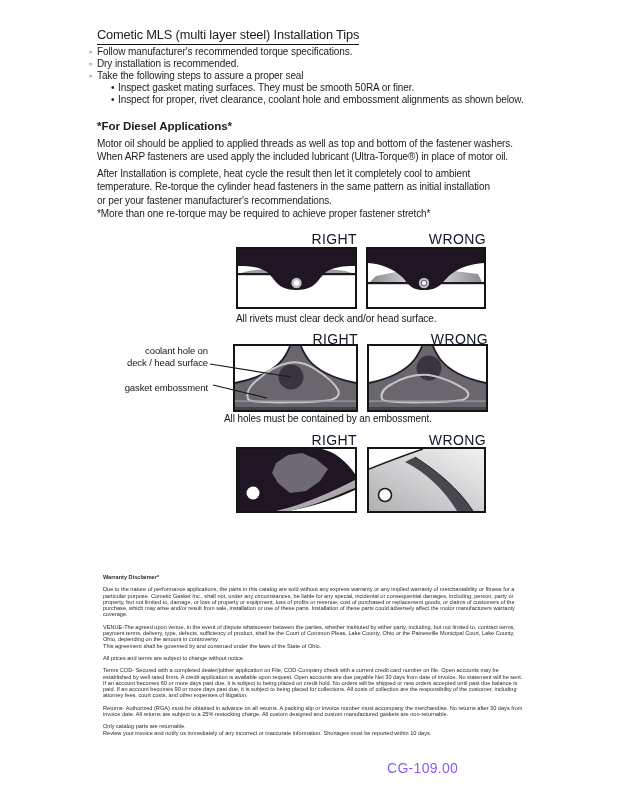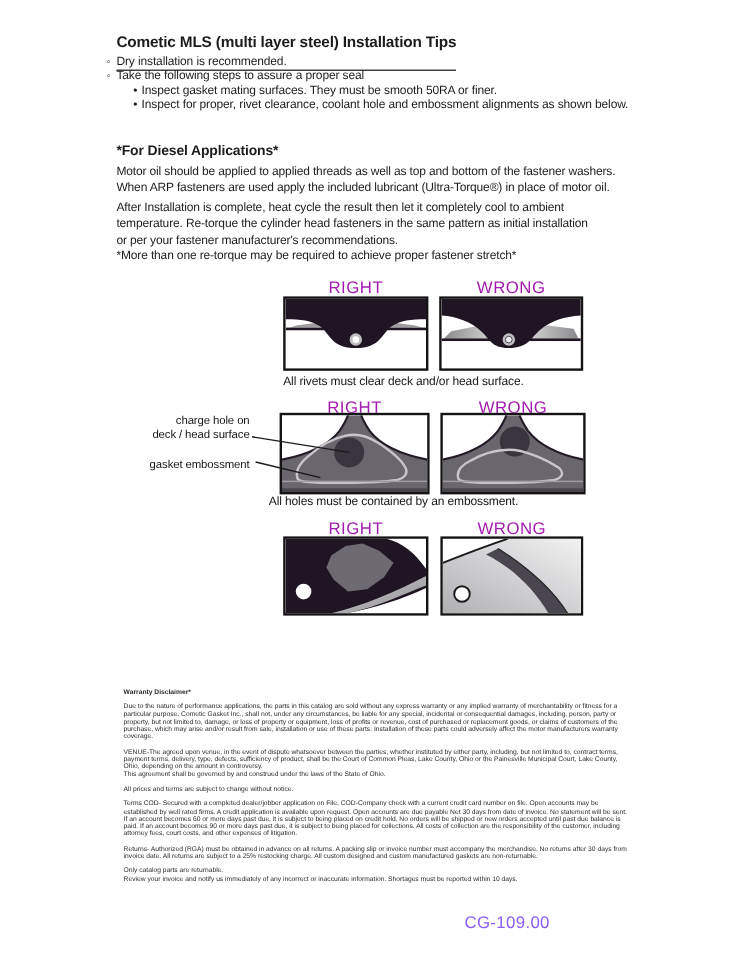--- a/index.html
+++ b/index.html
@@ -1,31 +1,31 @@
 <!DOCTYPE html>
 <html><head>
 <meta charset="utf-8">
 <style>
   html,body{margin:0;padding:0;background:#fff;}
   .page{position:relative;width:618px;height:800px;background:#ffffff;
         font-family:"Liberation Sans",sans-serif;color:#1c1c1e;overflow:hidden;}
 
-  .title{position:absolute;left:97px;top:27px;font-size:12.8px;font-weight:bold;
-         letter-spacing:-0.15px;border-bottom:1.6px solid #141414;padding-bottom:16px;white-space:nowrap;}
+  .title{position:absolute;left:97px;top:27px;font-size:12.8px;font-weight:normal;
+         letter-spacing:-0.15px;border-bottom:1.6px solid #141414;padding-bottom:2px;white-space:nowrap;}
 
   .bullets{position:absolute;left:89px;top:46px;font-size:10px;letter-spacing:-0.1px;}
   .b-row{height:11.9px;line-height:11.9px;white-space:nowrap;}
   .b-marker{display:inline-block;width:8px;font-size:9px;}
   .b-sub{padding-left:22px;}
   .b-sub .b-marker{width:7px;font-size:10px;}
 
   .diesel-head{position:absolute;left:97px;top:119px;font-size:11.6px;font-weight:bold;letter-spacing:-0.1px;}
   .para{position:absolute;left:97px;font-size:10px;line-height:13.4px;letter-spacing:-0.12px;white-space:nowrap;}
 
-  .dg-label{position:absolute;font-size:14px;letter-spacing:0.4px;text-align:center;color:#a21caf;}
+  .dg-label{position:absolute;font-size:14px;letter-spacing:0.4px;text-align:right;color:#0f172a;}
   .dbox{position:absolute;border:2px solid #141414;box-sizing:border-box;background:#fff;}
   .dbox svg{display:block;width:100%;height:100%;}
   .caption{position:absolute;font-size:10px;letter-spacing:-0.1px;line-height:12px;white-space:nowrap;color:#161616;}
 
   .ptr-label{position:absolute;left:100px;width:108px;text-align:right;font-size:9.5px;
              line-height:11.5px;letter-spacing:-0.1px;color:#161616;}
   .leader{position:absolute;left:205px;top:358px;z-index:5;}
 
   .legal{position:absolute;left:103px;top:574px;width:420px;font-size:5.6px;line-height:6.3px;
          color:#2a2a2c;letter-spacing:0;}
@@ -36,20 +36,21 @@
   .footer-code{position:absolute;left:387px;top:760px;font-size:14px;letter-spacing:0.3px;color:#8b5cf6;}
 </style>
 </head>
 <body>
 
 <div class="page">
 
   <div class="title">Cometic MLS (multi layer steel) Installation Tips</div>
 
   <div class="bullets">
+    <div class="b-row"><span class="b-marker">◦</span><span>Follow manufacturer's recommended torque specifications.</span></div>
     <div class="b-row"><span class="b-marker">◦</span><span>Dry installation is recommended.</span></div>
     <div class="b-row"><span class="b-marker">◦</span><span>Take the following steps to assure a proper seal</span></div>
     <div class="b-row b-sub"><span class="b-marker">•</span><span>Inspect gasket mating surfaces.  They must be smooth 50RA or finer.</span></div>
     <div class="b-row b-sub"><span class="b-marker">•</span><span>Inspect for proper, rivet clearance, coolant hole and embossment alignments as shown below.</span></div>
   </div>
 
   <div class="diesel-head">*For Diesel Applications*</div>
   <div class="para" style="top:137px;">
     <div>Motor oil should be applied to applied threads as well as top and bottom of the fastener washers.</div>
     <div>When ARP fasteners are used apply the included lubricant (Ultra-Torque®) in place of motor oil.</div>
@@ -95,21 +96,21 @@
       <circle cx="56" cy="34" r="2.8" fill="#ececee" stroke="#4a4a4c" stroke-width="0.8"></circle>
     </svg>
   </div>
 
   <div class="caption" style="left:236px;top:313px;">All rivets must clear deck and/or head surface.</div>
 
   <div class="dg-label" style="left:233px;top:331px;width:125px;">RIGHT</div>
   <div class="dg-label" style="left:367px;top:331px;width:121px;">WRONG</div>
 
   <div class="ptr-label" style="top:345px;">
-    <div>charge hole on</div>
+    <div>coolant hole on</div>
     <div>deck / head surface</div>
   </div>
   <div class="ptr-label" style="top:382px;">gasket embossment</div>
 
   <svg class="leader" width="95" height="45">
     <line x1="5" y1="6" x2="86" y2="19" stroke="#1a1a1a" stroke-width="1.2"></line>
     <line x1="8" y1="27" x2="62" y2="40" stroke="#1a1a1a" stroke-width="1.2"></line>
   </svg>
 
   <div class="dbox" style="left:233px;top:344px;width:125px;height:68px;">

